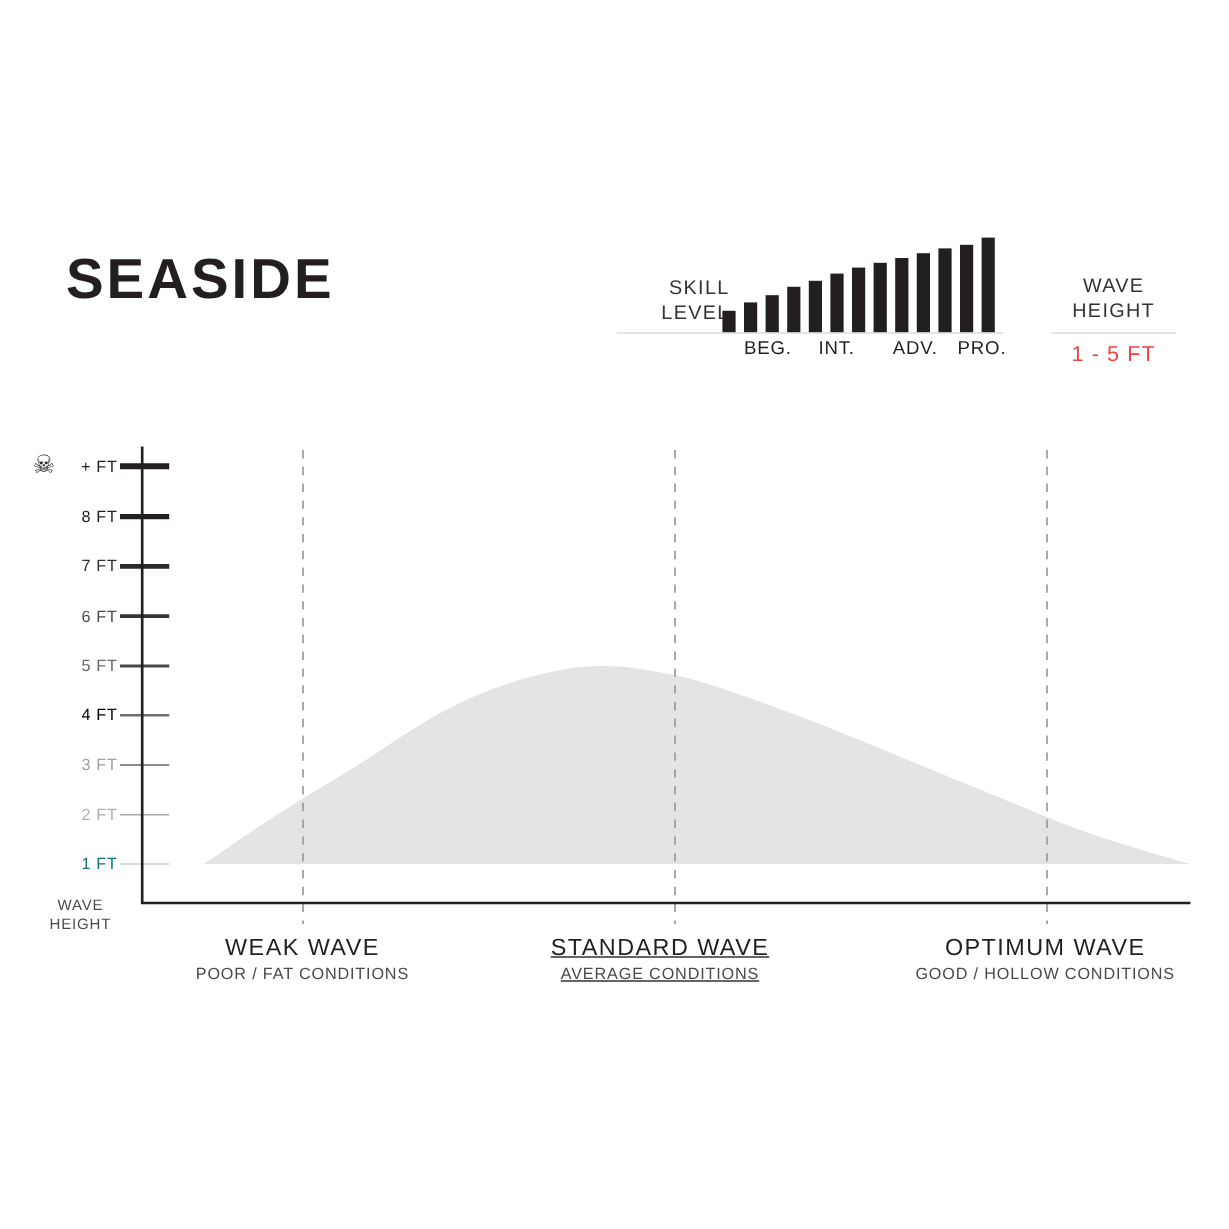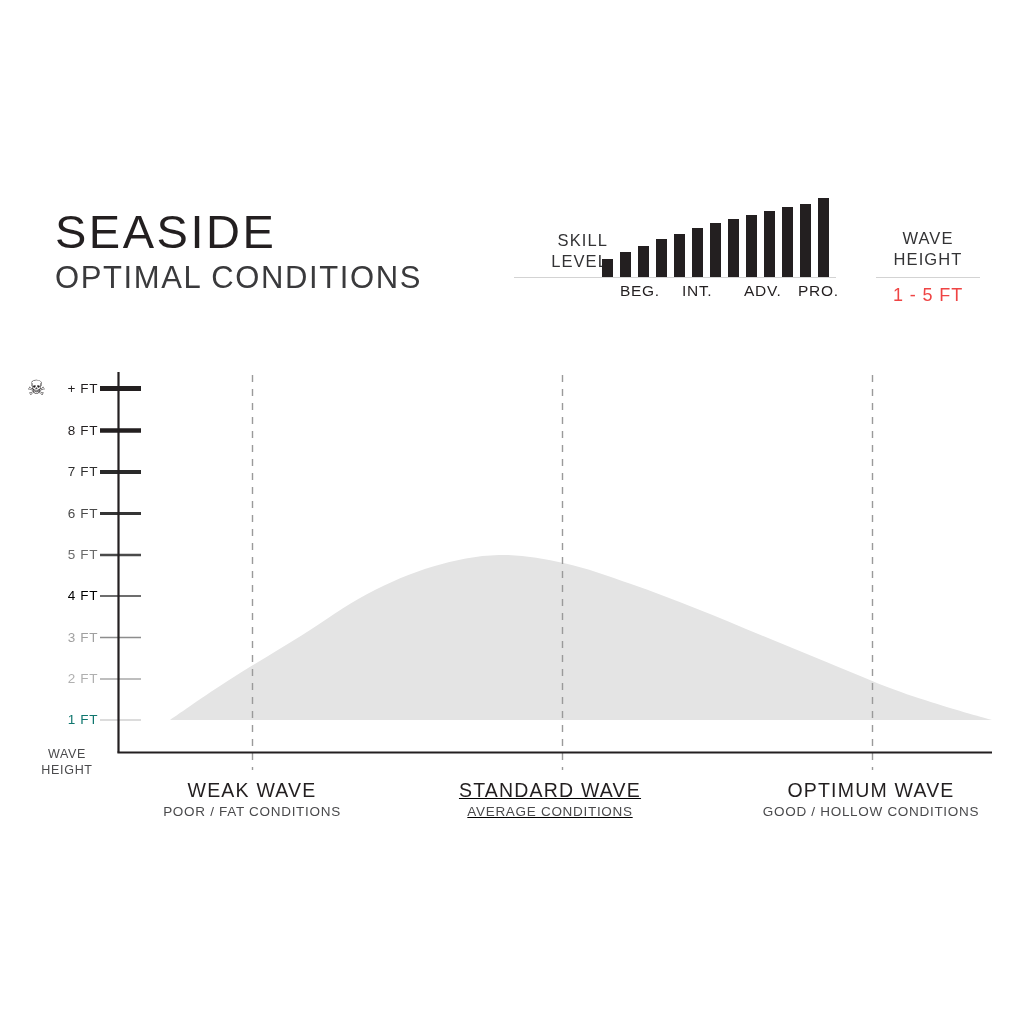--- a/index.html
+++ b/index.html
@@ -24,21 +24,21 @@
   #header-title {
     position: absolute;
     left: 55px;
     top: 206px;
     width: 430px;
   }
   #title-main {
     font-size: 47px;
     letter-spacing: 2.5px;
     color: #231f20;
-    font-weight: 400;
+    font-weight: 700;
     line-height: 52px;
     white-space: nowrap;
   }
   #title-sub {
     font-size: 31px;
     letter-spacing: 1.6px;
     color: #3a3a3c;
     font-weight: 400;
     line-height: 40px;
     white-space: nowrap;
@@ -183,21 +183,20 @@
     white-space: nowrap;
   }
 </style>
 </head>
 <body>
 
 <div id="stage">
 
   <div id="header-title">
     <div id="title-main">SEASIDE</div>
-    <div id="title-sub">OPTIMAL CONDITIONS</div>
   </div>
 
   <div id="skill-legend">
     <div id="skill-legend-label">
       <div>SKILL</div>
       <div>LEVEL</div>
     </div>
     <div id="skill-bars">
         <div class="skill-bar" style="left: 0px; height: 18px; background: rgb(35, 31, 32);"></div>
         <div class="skill-bar" style="left: 18px; height: 25px; background: rgb(35, 31, 32);"></div>

